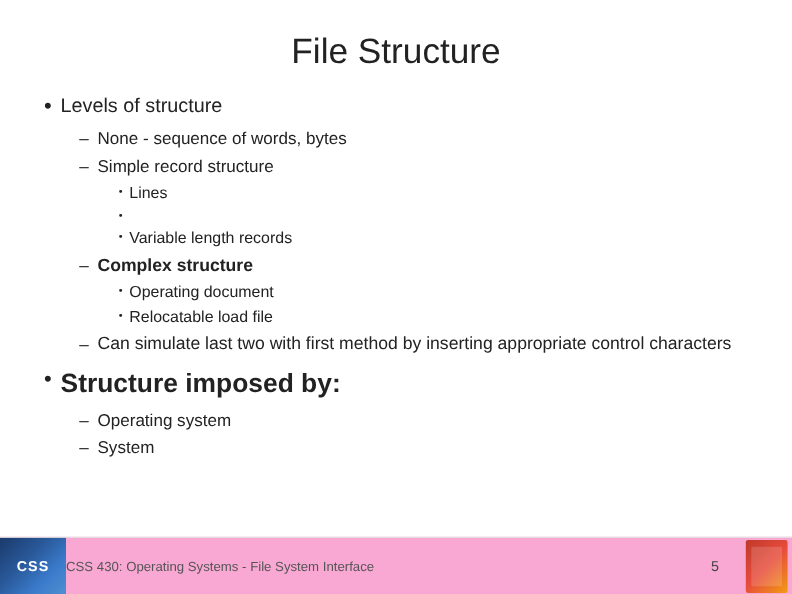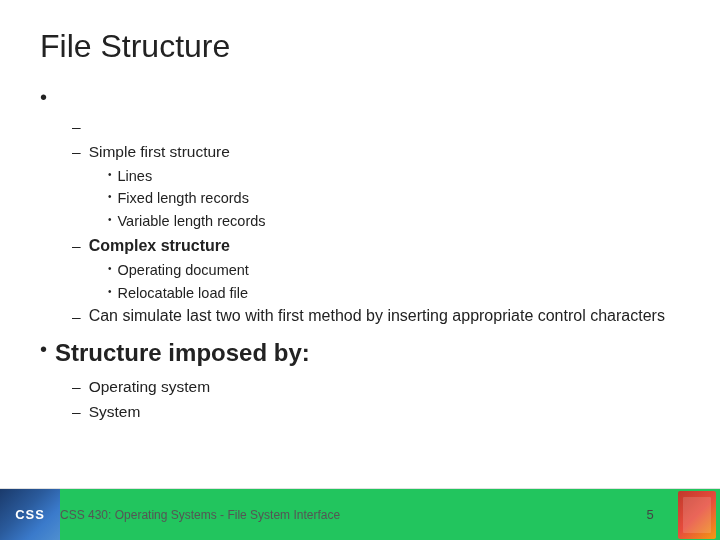--- a/index.html
+++ b/index.html
@@ -12,21 +12,21 @@
       position: relative;
     }
     .slide {
       width: 720px;
       height: 540px;
       padding: 20px 40px 60px 40px;
       display: flex;
       flex-direction: column;
     }
     .title {
-      text-align: left;
+      text-align: center;
       font-size: 32px;
       font-weight: normal;
       color: #222;
       margin-bottom: 18px;
       margin-top: 8px;
     }
     .content {
       font-size: 15px;
       color: #222;
       line-height: 1.5;
@@ -71,21 +71,21 @@
       flex-shrink: 0;
     }
     .footer {
       position: absolute;
       bottom: 0;
       left: 0;
       right: 0;
       height: 52px;
       display: flex;
       align-items: center;
-      background: #22c55e;
+      background: #f9a8d4;
       border-top: 1px solid #e0e0e0;
     }
     .footer-logo {
       width: 60px;
       height: 52px;
       background: linear-gradient(135deg, #1a3a6b 0%, #2a5a9b 40%, #3a7acb 70%, #5090d0 100%);
       display: flex;
       align-items: center;
       justify-content: center;
       flex-shrink: 0;
@@ -144,39 +144,40 @@
 </head>
 <body>
 
 <div class="slide">
   <h1 class="title">File Structure</h1>
 
   <div class="content">
 
     <div class="bullet-l1">
       <span class="bullet-l1-dot">•</span>
-    </div>
-
-    <div class="bullet-l2">
-      <span class="bullet-l2-dash">–</span>
-    </div>
-
-    <div class="bullet-l2">
-      <span class="bullet-l2-dash">–</span>
-      <span>Simple first structure</span>
+      <span class="l1-text-large">Levels of structure</span>
+    </div>
+
+    <div class="bullet-l2">
+      <span class="bullet-l2-dash">–</span>
+      <span>None - sequence of words, bytes</span>
+    </div>
+
+    <div class="bullet-l2">
+      <span class="bullet-l2-dash">–</span>
+      <span>Simple record structure</span>
     </div>
 
     <div class="bullet-l3">
       <span class="bullet-l3-dot">•</span>
       <span>Lines</span>
     </div>
 
     <div class="bullet-l3">
       <span class="bullet-l3-dot">•</span>
-      <span>Fixed length records</span>
     </div>
 
     <div class="bullet-l3">
       <span class="bullet-l3-dot">•</span>
       <span>Variable length records</span>
     </div>
 
     <div class="bullet-l2">
       <span class="bullet-l2-dash">–</span>
       <span class="l2-complex">Complex structure</span>

